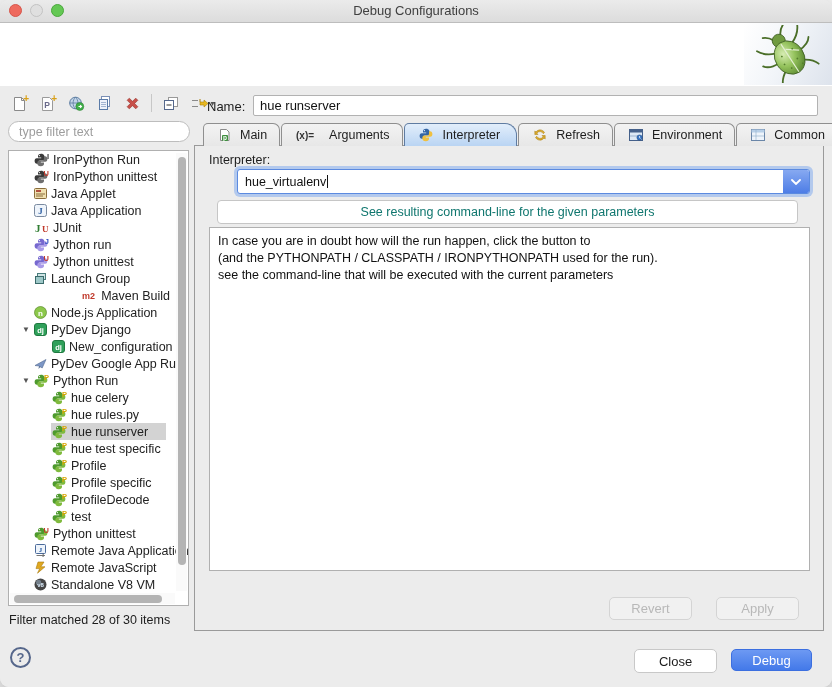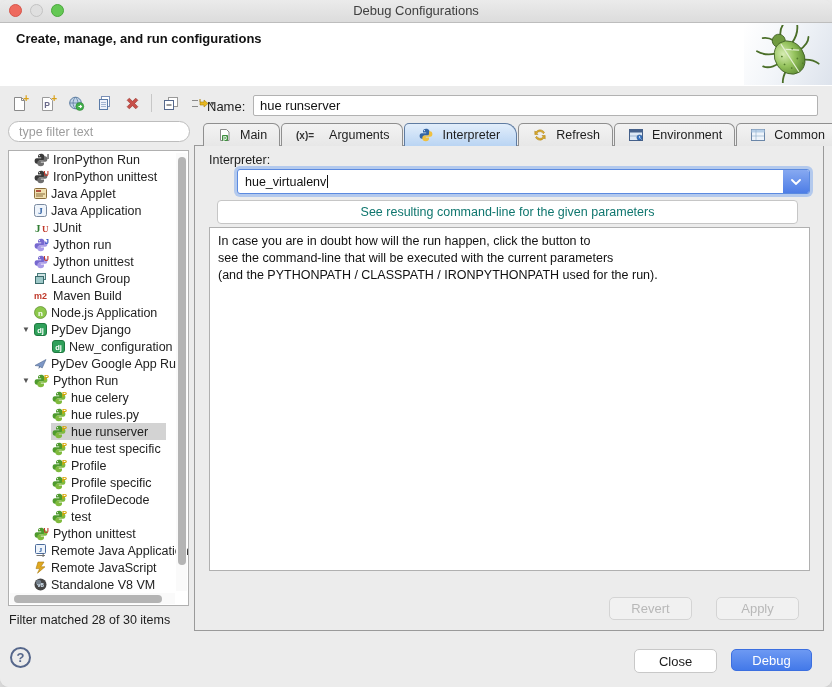--- a/index.html
+++ b/index.html
@@ -97,21 +97,20 @@
   <div class="titlebar">
     <div class="lights">
       <span class="light red"></span>
       <span class="light yellow"></span>
       <span class="light green"></span>
     </div>
     <div class="wtitle">Debug Configurations</div>
   </div>
 
   <div class="banner">
-    <h1>Create, manage, and run configurations</h1>
     <div class="bugpane">
       <svg width="64" height="58" viewBox="0 0 64 58">
         <defs>
           <radialGradient id="bugg" cx="38%" cy="32%" r="75%">
             <stop offset="0%" stop-color="#d6ecb2"></stop>
               <stop offset="50%" stop-color="#94c25c"></stop>
               <stop offset="100%" stop-color="#55832d"></stop>
           </radialGradient>
         </defs>
         <g transform="rotate(-33 32 30)" stroke="#4a6e28" fill="none" stroke-width="1.8" stroke-linecap="round">
@@ -310,21 +309,21 @@
           <span class="rowbody">
             <span class="icn">
               <svg width="13" height="13" viewBox="0 0 13 13">
                 <rect x="3.5" y="1.5" width="8" height="6" fill="#cfe4e4" stroke="#4a7d7d"></rect>
                 <rect x="1.5" y="4.5" width="8" height="7" fill="#9ec8c8" stroke="#3a6a6a"></rect>
               </svg>
             </span>
             <span>Launch Group</span>
           </span>
         </div>
-        <div class="trow" style="padding-left: 10px;">
+        <div class="trow" style="padding-left: 10px; justify-content: flex-end;">
           <span class="exp"></span>
           <span class="rowbody">
             <span class="icn">
               <svg width="15" height="13" viewBox="0 0 15 13">
                 <text x="0" y="10" font-size="9" font-weight="bold" fill="#c0392b" font-family="Liberation Sans,sans-serif">m2</text>
               </svg>
             </span>
             <span>Maven Build</span>
           </span>
         </div>
@@ -641,22 +640,22 @@
           <svg width="10" height="6" viewBox="0 0 10 6">
               <path d="M1 1l4 4 4-4" stroke="#fff" stroke-width="1.8" fill="none" stroke-linecap="round"></path>
             </svg>
         </span>
       </div>
 
       <div class="cmdbtn">See resulting command-line for the given parameters</div>
 
       <div class="infobox" id="infobox">
           <div>In case you are in doubt how will the run happen, click the button to</div>
+          <div>(and the PYTHONPATH / CLASSPATH / IRONPYTHONPATH used for the run).</div>
           <div>see the command-line that will be executed with the current parameters</div>
-          <div>(and the PYTHONPATH / CLASSPATH / IRONPYTHONPATH used for the run).</div>
         </div>
 
       <div class="revrow">
         <div class="dbtn">Revert</div>
         <div class="dbtn">Apply</div>
       </div>
     </div>
 
     <div class="help">?</div>
     <div class="close">Close</div>

